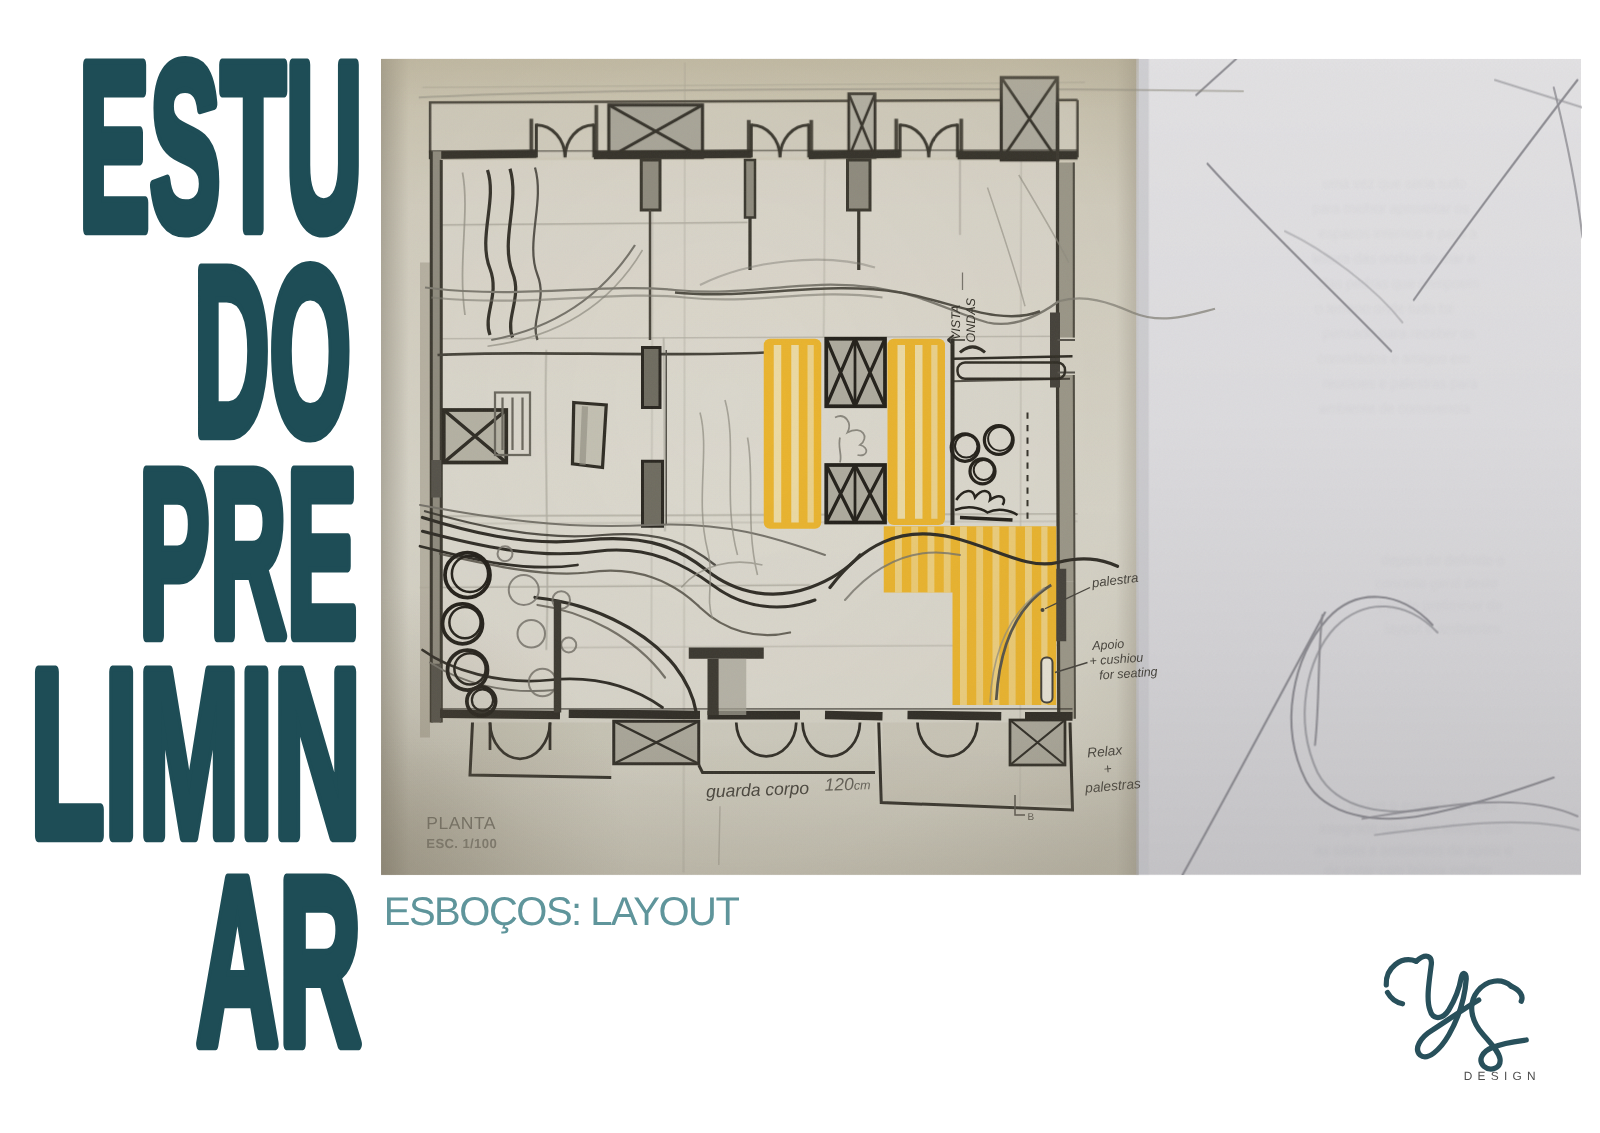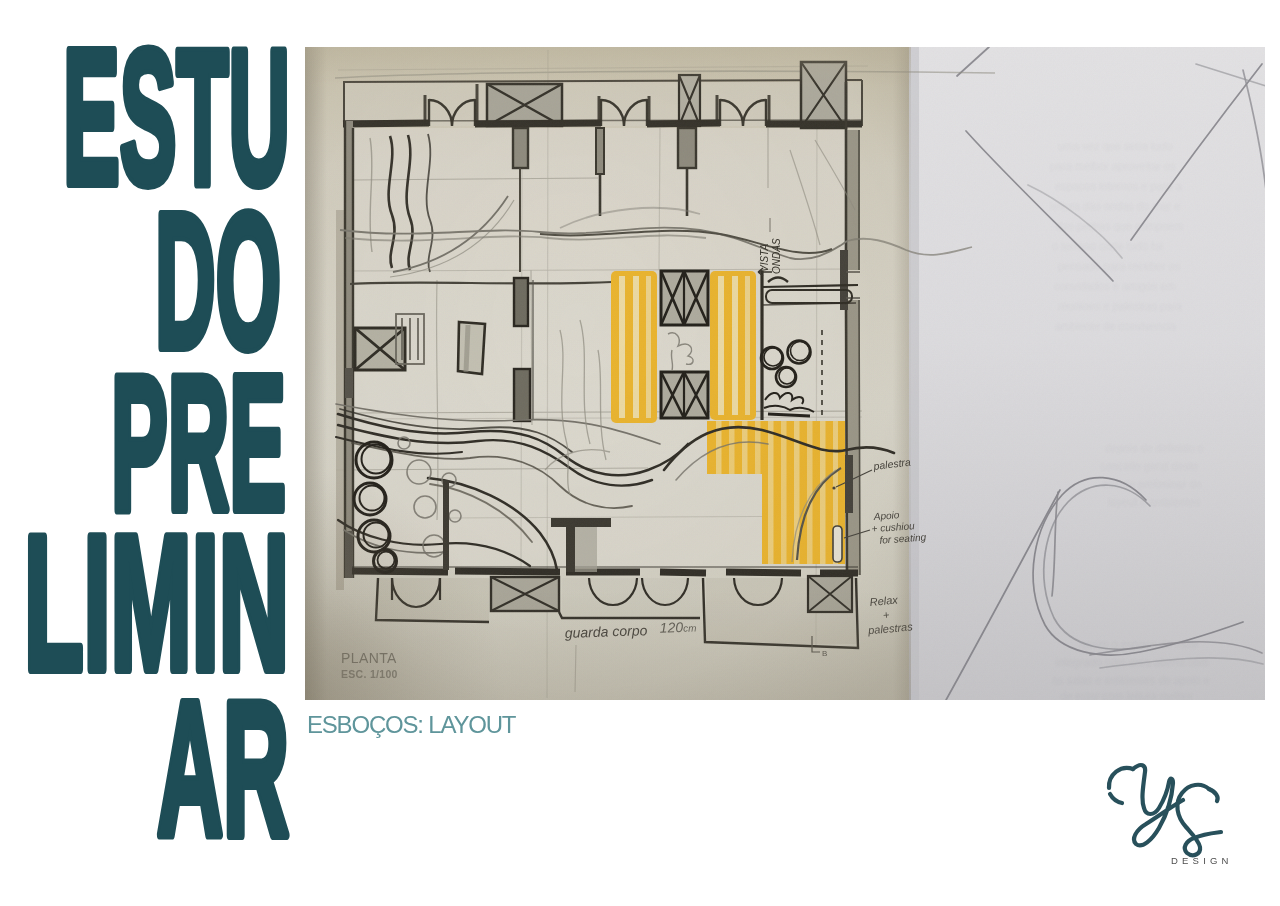--- a/index.html
+++ b/index.html
@@ -18,21 +18,21 @@
     <text x="155" y="347" textLength="126" lengthAdjust="spacingAndGlyphs">DO</text>
 
     <text x="111" y="509" textLength="175" lengthAdjust="spacingAndGlyphs">PRE</text>
 
     <text x="24" y="669" textLength="265" lengthAdjust="spacingAndGlyphs">LIMIN</text>
 
     <text x="157" y="835" textLength="132" lengthAdjust="spacingAndGlyphs">AR</text>
   </g>
 </svg>
 
-<div class="abs" style="left:307px;top:711px;color:#5f959b;font-size:24px;letter-spacing:-1.2px;">ESBOÇOS: LAYOUT</div>
+<div class="abs" style="left:307px;top:711px;color:#5f959b;font-size:32px;letter-spacing:-1.2px;">ESBOÇOS: LAYOUT</div>
 
 <svg class="abs" style="left:305px;top:47px;filter:blur(0.45px)" width="960" height="653" viewBox="305 47 960 653" preserveAspectRatio="none">
 <defs>
   <linearGradient id="paperL" x1="0" y1="0" x2="0" y2="1">
     <stop offset="0" stop-color="#c9c2ac"></stop>
     <stop offset="0.18" stop-color="#d3cebf"></stop>
     <stop offset="0.55" stop-color="#d8d5c9"></stop>
     <stop offset="0.85" stop-color="#d2cfc2"></stop>
     <stop offset="1" stop-color="#ccc8ba"></stop>
   </linearGradient>

